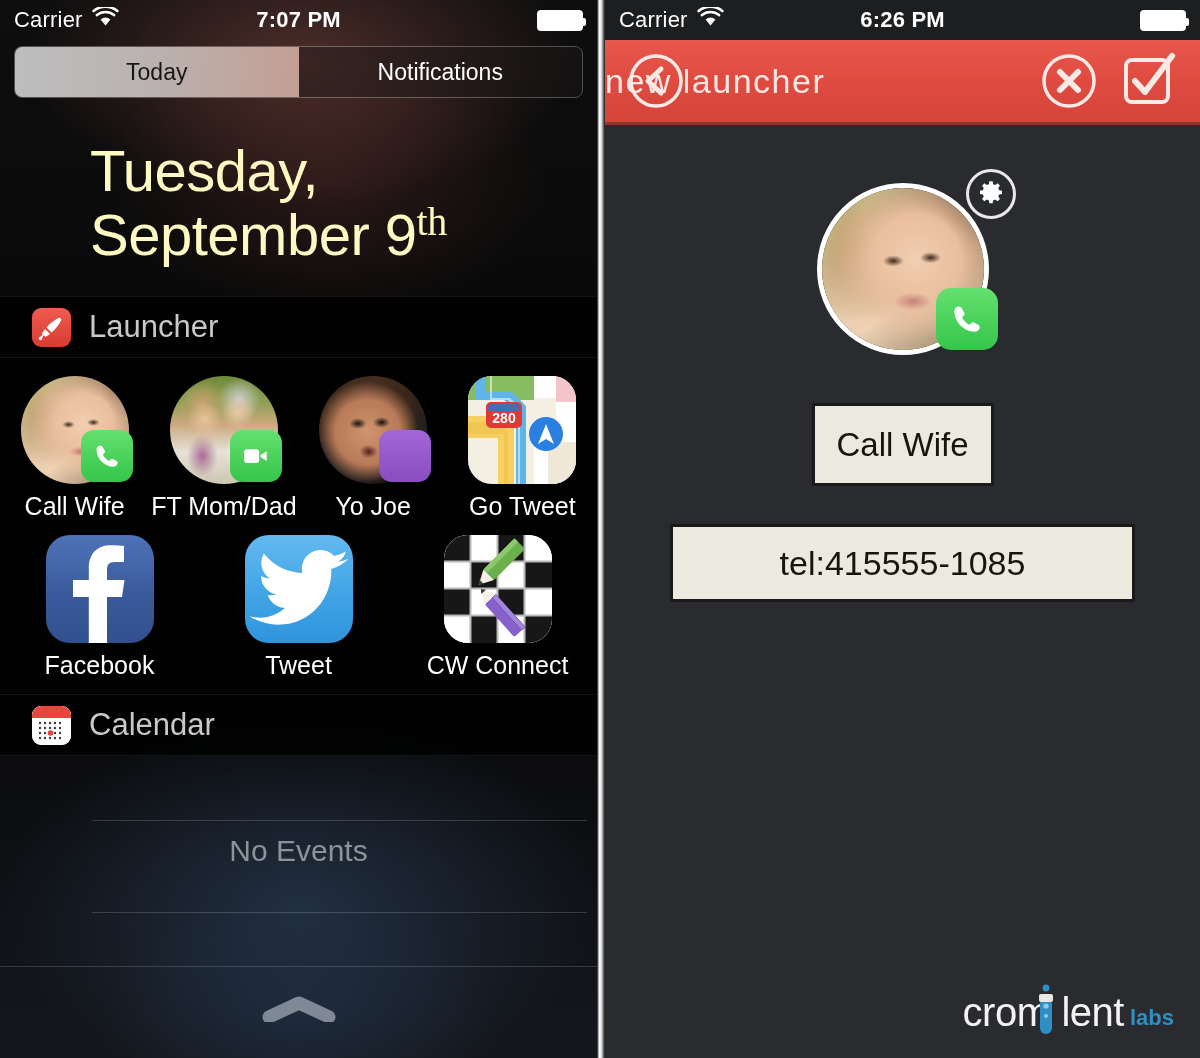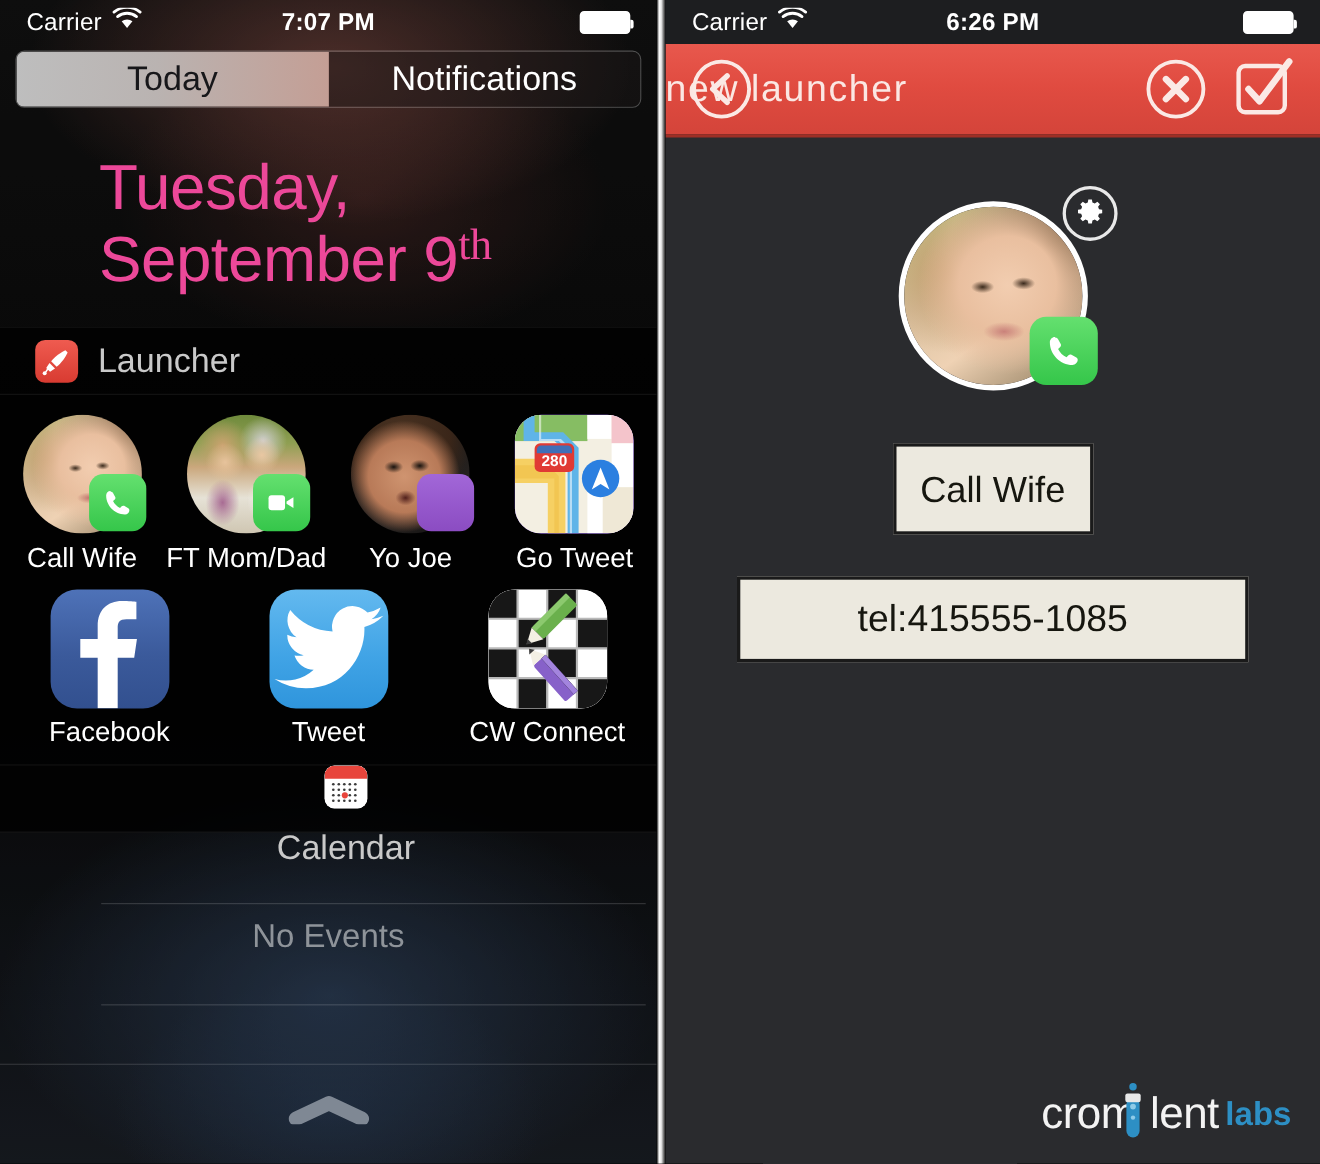--- a/index.html
+++ b/index.html
@@ -26,21 +26,21 @@
       radial-gradient(ellipse 300px 180px at 330px 180px, rgba(120,60,55,0.38), rgba(0,0,0,0) 75%),
       radial-gradient(ellipse 420px 260px at 300px 905px, rgba(52,74,104,0.70), rgba(0,0,0,0) 72%),
       radial-gradient(ellipse 260px 160px at 300px 1010px, rgba(40,60,88,0.55), rgba(0,0,0,0) 75%),
       linear-gradient(180deg,#121212 0%,#0c0c0c 30%,#0a0a0a 60%,#13161b 85%,#1a1e25 100%);
   }
   .nc-tint { position: absolute; inset: 0; background: rgba(0,0,0,0.20); }
 
   .statusbar {
     position: relative; z-index: 5;
     height: 40px; display: flex; align-items: center;
-    padding: 0 24px; color: #fff;
+    padding: 0 14px; color: #fff;
     font-size: 22px; letter-spacing: .2px;
   }
   .statusbar .sb-left { display: flex; align-items: center; gap: 9px; flex: 1; }
   .statusbar .sb-time { font-weight: bold; font-size: 22px; }
   .statusbar .sb-right { flex: 1; display: flex; justify-content: flex-end; align-items: center; }
   .wifi-icon { display: block; }
   .battery {
     width: 46px; height: 21px; border: 2px solid #fff; border-radius: 4px;
     background: #fff; position: relative;
   }
@@ -50,32 +50,32 @@
   }
 
   .segmented {
     position: relative; z-index: 5;
     margin: 6px 14px 0 14px;
     height: 52px; border-radius: 8px; overflow: hidden;
     display: flex; border: 1px solid rgba(255,255,255,0.28);
   }
   .seg {
     flex: 1; display: flex; align-items: center; justify-content: center;
-    font-size: 31px; cursor: default;
+    font-size: 23px; cursor: default;
   }
   .seg.active {
     color: #17171a;
     background: linear-gradient(90deg, rgba(205,205,205,0.92) 0%, rgba(198,192,190,0.92) 45%, rgba(206,168,158,0.92) 100%);
   }
   .seg.inactive { color: #fff; background: rgba(30,26,26,0.42); }
 
   .date-block {
     position: relative; z-index: 5;
     padding: 42px 0 0 90px;
-    color: #ec4899;
+    color: #fef9c3;
     font-weight: 300;
   }
   .date-line1 { font-size: 58px; line-height: 1.06; letter-spacing: -0.5px; }
   .date-line2 { font-size: 58px; line-height: 1.06; letter-spacing: -0.5px; }
   .date-sup { font-size: 40px; vertical-align: super; font-family: Liberation Serif, serif; }
 
   .widget-header {
     position: relative; z-index: 5;
     margin-top: 30px;
     height: 62px; display: flex; align-items: center; gap: 18px;
@@ -176,21 +176,21 @@
     width: 465px; height: 78px; margin: 40px auto 0 auto; font-size: 34px;
   }
   .field-wide.second { margin-top: 38px; }
   .field-icon { position: absolute; right: 14px; top: 50%; transform: translateY(-50%); }
 
   .brand {
     position: absolute; right: 26px; bottom: 26px;
     display: flex; align-items: flex-end; gap: 6px;
   }
   .brand-main { color: #f3f3f3; font-size: 40px; font-weight: 300; letter-spacing: -0.5px; line-height: 1; }
-  .brand-sub { color: #2d8fc4; font-size: 30px; font-weight: bold; line-height: 1; padding-bottom: 3px; }
+  .brand-sub { color: #2d8fc4; font-size: 22px; font-weight: bold; line-height: 1; padding-bottom: 3px; }
   .brand-tube { position: relative; width: 0; }
 </style>
 </head>
 <body>
 
 <div class="screens">
 
   <div class="left-phone">
     <div class="wallpaper"></div>
     <div class="nc-tint"></div>
@@ -382,21 +382,21 @@
                 </g>
               </svg>
             </div>
           </div>
           <div class="icon-label">CW Connect</div>
         </div>
 
       </div>
     </div>
 
-    <div class="widget-header" style="margin-top:0;flex-direction:column;">
+    <div class="widget-header" style="margin-top:0;">
       <span class="app-badge-sm" style="background:#fff;overflow:hidden;">
         <svg width="39" height="39" viewBox="0 0 39 39">
           <rect width="39" height="39" rx="9" fill="#fff"></rect>
           <path d="M0 9 a9 9 0 0 1 9-9 h21 a9 9 0 0 1 9 9 v3 H0 Z" fill="#e8453c"></path>
           <g fill="#3b3b3b">
             <circle cx="8" cy="17" r="1.2"></circle>
               <circle cx="13" cy="17" r="1.2"></circle>
               <circle cx="18" cy="17" r="1.2"></circle>
               <circle cx="23" cy="17" r="1.2"></circle>
               <circle cx="28" cy="17" r="1.2"></circle>

